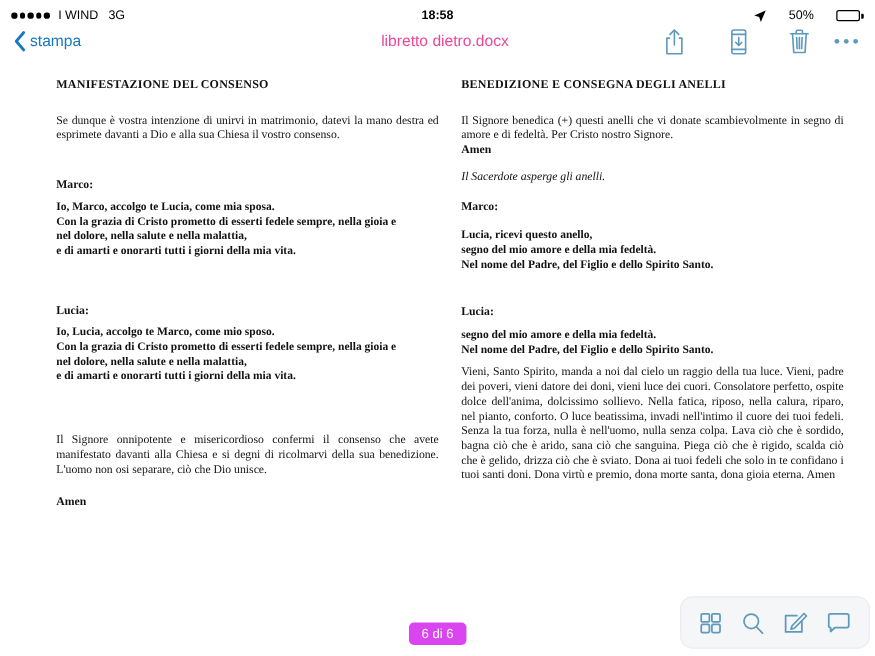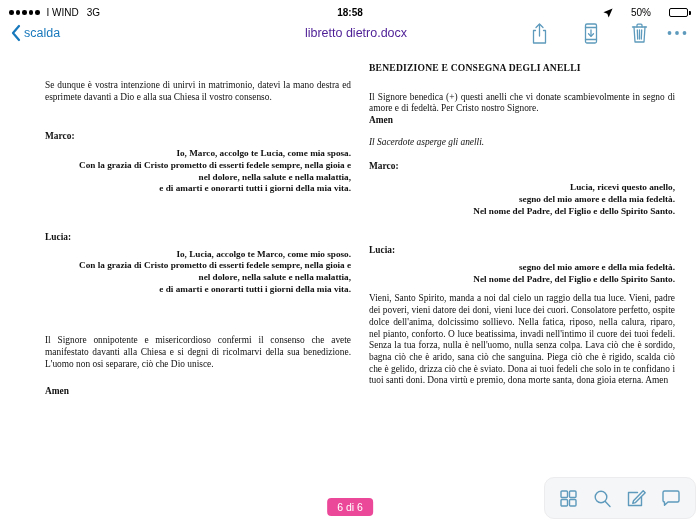--- a/index.html
+++ b/index.html
@@ -26,37 +26,37 @@
   .batt-fill { width:50%; height:100%; background:#000; border-radius:1px; }
   .batt-cap { width:2px; height:4px; background:#000; border-radius:0 1px 1px 0; margin-left:1px; }
   
   .nav-bar {
     position:absolute; top:18px; left:0; right:0; height:30px;
     display:flex; align-items:center; padding:0 10px;
   }
   .back-btn { display:flex; align-items:center; gap:3px; font-size:12.5px; cursor:pointer; }
   .nav-title {
     position:absolute; left:12px; right:0; text-align:center;
-    font-size:12.5px; color:#4c1d95; pointer-events:none;
+    font-size:12.5px; color:#ec4899; pointer-events:none;
   }
   .nav-actions { margin-left:auto; display:flex; align-items:center; z-index:1; }
   .nav-actions .icon-btn { padding:2px; cursor:pointer; display:flex; }
   .gap-a { margin-left:28px; } .gap-b { margin-left:26px; } .gap-c { margin-left:13px; }
   
   .doc {
     position:absolute; top:62px; left:45px; width:630px;
     display:flex; gap:18px;
     font-family:"Liberation Serif","DejaVu Serif",serif;
     font-size:9.4px; line-height:11.7px; color:#111;
   }
   .col { width:306px; }
   .h1 { font-weight:700; font-size:9.6px; letter-spacing:.2px; }
   .para { text-align:justify; }
   .name { font-weight:700; }
-  .cline { text-align:right; font-weight:700; white-space:nowrap; font-size:9.2px; }
+  .cline { text-align:left; font-weight:700; white-space:nowrap; font-size:9.2px; }
   .rubric { font-style:italic; }
   .amen { font-weight:700; }
   
   .l-intro { margin-top:18px; }
   .l-marco { margin-top:28px; }
   .l-vow1  { margin-top:5px; }
   .l-lucia { margin-top:37px; }
   .l-vow2  { margin-top:5px; }
   .l-bless { margin-top:40px; }
   .l-amen  { margin-top:15px; }
@@ -65,21 +65,21 @@
   .r-rubric{ margin-top:10px; }
   .r-marco { margin-top:12px; }
   .r-ring1 { margin-top:10px; }
   .r-lucia { margin-top:28px; }
   .r-ring2 { margin-top:5px; }
   .r-h2    { margin-top:28px; }
   .r-invoc { margin-top:8px; }
   
   .page-pill {
     position:absolute; bottom:9px; left:50%; transform:translateX(-50%);
-    background:#ec4899; color:#fff; font-size:10.5px;
+    background:#d946ef; color:#fff; font-size:10.5px;
     padding:3px 10px; border-radius:4px;
   }
   .bottom-toolbar {
     position:absolute; right:4px; bottom:6px; width:152px; height:42px;
     background:#f5f6f8; border:0.5px solid #ececee; border-radius:10px;
     display:flex; align-items:center; justify-content:space-evenly;
   }
   .bottom-toolbar .icon-btn { display:flex; cursor:pointer; }
 </style>
 </head>
@@ -112,21 +112,21 @@
   </div>
 </div>
 
 <div class="nav-bar">
   <div class="back-btn" style="color:#1878bc">
     <span style="display:flex">
       <svg width="11" height="18" viewBox="0 0 11 18">
           <path d="M9 2 L3 9 L9 16" fill="none" stroke="#1878bc" stroke-width="2.2" stroke-linecap="round" stroke-linejoin="round"></path>
         </svg>
     </span>
-    <span>scalda</span>
+    <span>stampa</span>
   </div>
   <div class="nav-title">libretto dietro.docx</div>
   <div class="nav-actions">
     <span class="icon-btn">
       <svg width="21" height="23" viewBox="0 0 21 23" fill="none" stroke="#5d9abc" stroke-width="1.3" stroke-linecap="round" stroke-linejoin="round">
         <path d="M6.5 8.5 H4.5 V21 H16.5 V8.5 H14.5"></path>
         <path d="M10.5 14 V2.5"></path>
           <path d="M7 5.5 L10.5 2 L14 5.5"></path>
       </svg>
     </span>
@@ -155,20 +155,21 @@
           <circle cx="11" cy="5" r="1.9"></circle>
           <circle cx="18.5" cy="5" r="1.9"></circle>
       </svg>
     </span>
   </div>
 </div>
 
 <div class="doc">
 
   <div class="col">
+    <div class="h1">MANIFESTAZIONE DEL CONSENSO</div>
     <div class="para l-intro">Se dunque è vostra intenzione di unirvi in matrimonio, datevi la mano destra ed esprimete davanti a Dio e alla sua Chiesa il vostro consenso.</div>
     <div class="name l-marco">Marco:</div>
     <div class="l-vow1">
       <div class="cline">Io, Marco, accolgo te Lucia, come mia sposa.</div>
       <div class="cline">Con la grazia di Cristo prometto di esserti fedele sempre, nella gioia e</div>
       <div class="cline">nel dolore, nella salute e nella malattia,</div>
       <div class="cline">e di amarti e onorarti tutti i giorni della mia vita.</div>
     </div>
     <div class="name l-lucia">Lucia:</div>
     <div class="l-vow2">

